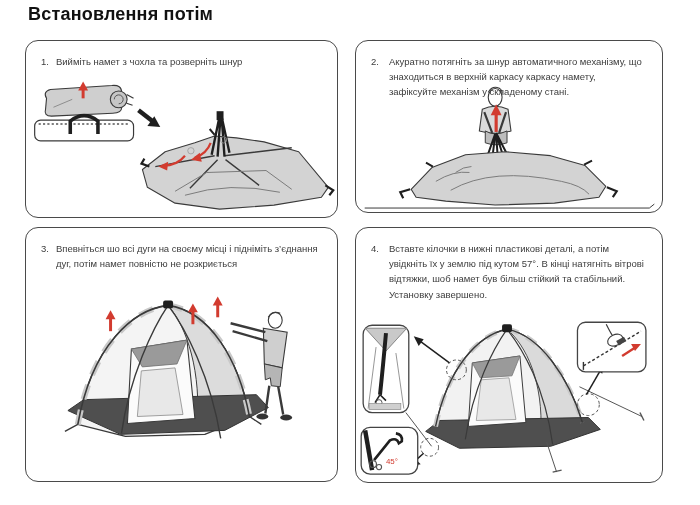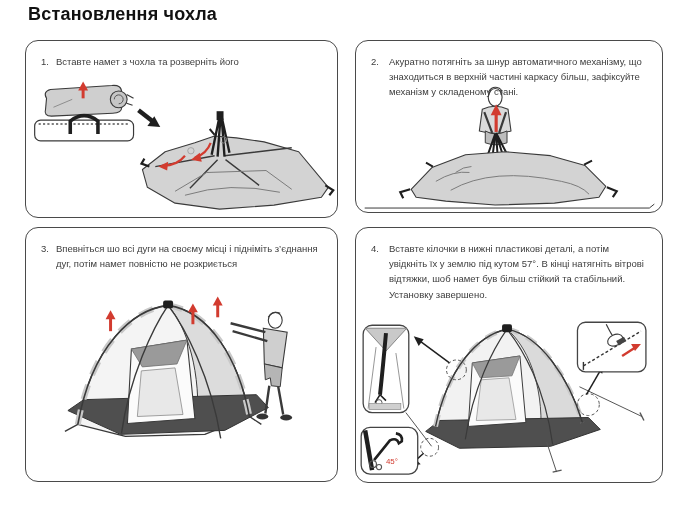--- a/index.html
+++ b/index.html
@@ -27,26 +27,26 @@
   .step-text .num{flex:0 0 auto;margin-right:7px;}
   .p2 .step-text .num,.p4 .step-text .num{margin-right:10px;}
   .p2 .step-text .txt{max-width:272px;}
   .p3 .step-text .txt{max-width:284px;}
   .p4 .step-text .txt{max-width:276px;}
   .illus{position:absolute;left:0;top:0;width:100%;height:100%;z-index:1;}
 </style>
 </head>
 <body>
 
-<h1 class="title">Встановлення чохла</h1>
+<h1 class="title">Встановлення потім</h1>
 
 <section class="panel p1">
   <p class="step-text">
     <span class="num">1.</span>
-    <span class="txt">Вставте намет з чохла та розверніть його</span>
+    <span class="txt">Вийміть намет з чохла та розверніть шнур</span>
   </p>
   <svg class="illus" viewBox="0 0 313 178">
 
     <g>
       <path d="M20,58 Q16,51 24,49 L86,45 Q96,44 96,52 L96,67 Q96,73 87,73 L25,76 Q17,76 19,69 Z" fill="#cfcfcf" stroke="#3a3a3a" stroke-width="1.1" stroke-linejoin="round"></path>
       <path d="M27,67 L46,59" fill="none" stroke="#8d8d8d" stroke-width="1"></path>
       <circle cx="93" cy="59" r="8.5" fill="#c6c6c6" stroke="#3a3a3a" stroke-width="1.1"></circle>
       <path d="M93,59 m-4.5,0 a4.5,4.5 0 1 1 4.5,4.5" fill="none" stroke="#555" stroke-width="1"></path>
       <path d="M101,54 l7,4 M101,63 l6,2" stroke="#3a3a3a" stroke-width="1.2" fill="none"></path>
     </g>
@@ -84,21 +84,21 @@
         <circle cx="166" cy="111" r="3.2" fill="none" stroke="#9a9a9a" stroke-width="0.8"></circle>
         <circle cx="199" cy="100" r="3.2" fill="none" stroke="#9a9a9a" stroke-width="0.8"></circle>
       </g>
     </g>
   </svg>
 </section>
 
 <section class="panel p2">
   <p class="step-text">
     <span class="num">2.</span>
-    <span class="txt">Акуратно потягніть за шнур автоматичного механізму, що знаходиться в верхній частині каркасу більш, зафіксуйте механізм у складеному стані.</span>
+    <span class="txt">Акуратно потягніть за шнур автоматичного механізму, що знаходиться в верхній каркасу каркасу намету, зафіксуйте механізм у складеному стані.</span>
   </p>
   <svg class="illus" viewBox="0 0 308 173">
     <line x1="8" y1="169" x2="296" y2="169" stroke="#3a3a3a" stroke-width="1"></line>
     <path d="M296,169 l5,-4" stroke="#3a3a3a" stroke-width="1" fill="none"></path>
 
     <g>
       <ellipse cx="140" cy="57" rx="7" ry="9" fill="#fff" stroke="#3a3a3a" stroke-width="1.1"></ellipse>
       <path d="M133,52 q3,-6 9,-5 q5,1 5,6" fill="none" stroke="#3a3a3a" stroke-width="1.1"></path>
       <path d="M127,69 q13,-6 26,0 l3,22 q-16,5 -32,0 Z" fill="#dadada" stroke="#3a3a3a" stroke-width="1.1"></path>
       <path d="M129,72 L137,93 M151,72 L144,93" fill="none" stroke="#3a3a3a" stroke-width="2.2"></path>

